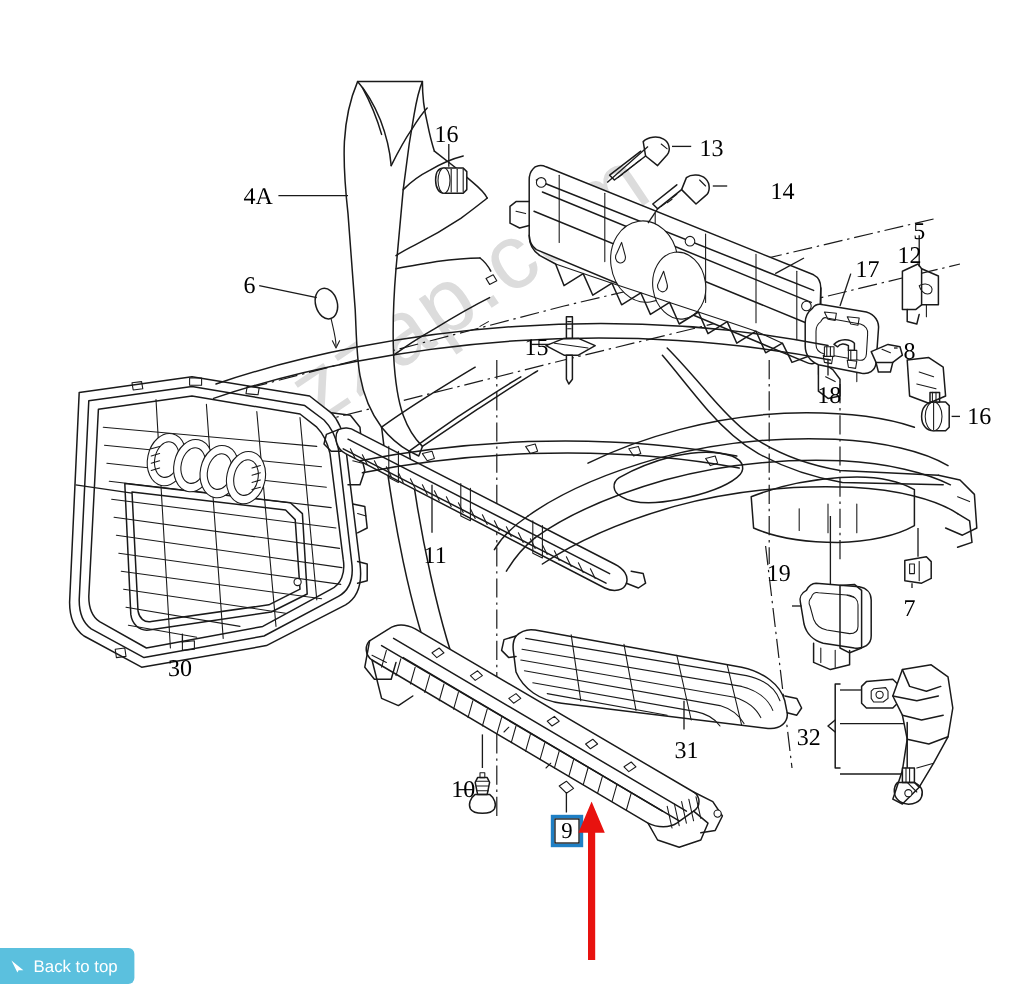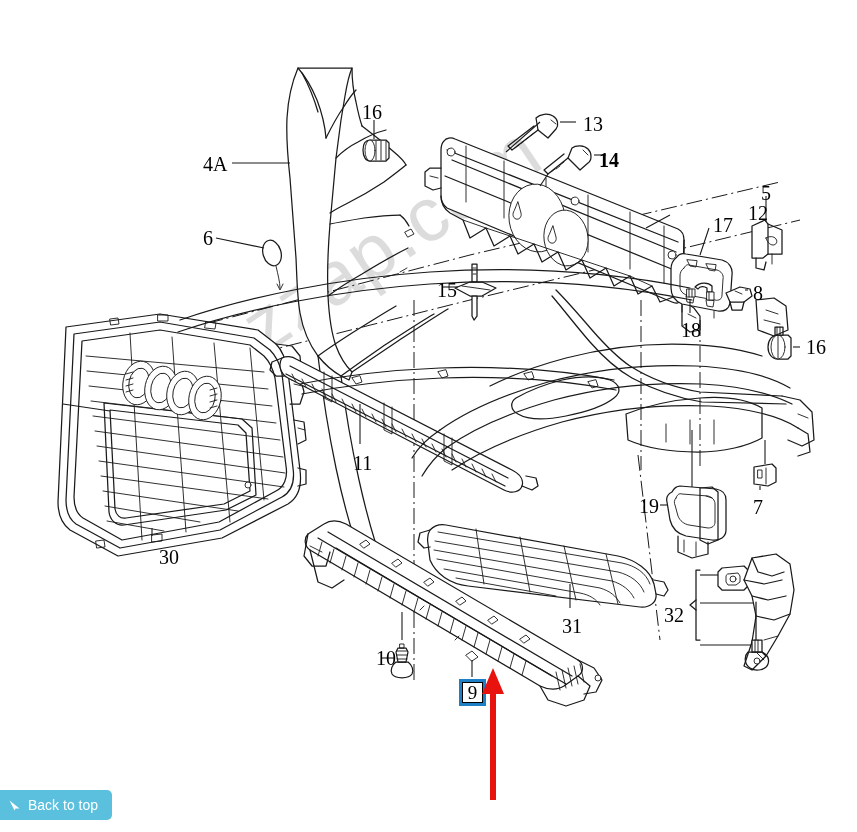--- a/index.html
+++ b/index.html
@@ -584,32 +584,32 @@
       <path class="ln" d="M748,652 C744,656 744,664 750,668 C756,672 766,670 768,664
                           C770,658 766,654 762,652 Z"></path>
       <circle class="thinf" cx="757" cy="661" r="3"></circle>
     </g>
 
   </svg>
 
   <div class="callout" style="left:203px;top:154px;">4A</div>
   <div class="callout" style="left:362px;top:102px;">16</div>
   <div class="callout" style="left:583px;top:114px;">13</div>
-  <div class="callout" style="left:599px;top:150px;font-weight:bold;">14</div>
+  <div class="callout" style="left:642px;top:150px;">14</div>
   <div class="callout" style="left:203px;top:228px;">6</div>
   <div class="callout" style="left:717px;top:203px;margin-left:31px;">12</div>
   <div class="callout" style="left:713px;top:215px;">17</div>
   <div class="callout" style="left:761px;top:183px;">5</div>
   <div class="callout" style="left:437px;top:280px;">15</div>
   <div class="callout" style="left:753px;top:283px;">8</div>
   <div class="callout" style="left:681px;top:320px;font-family:Liberation Serif, serif;">18</div>
   <div class="callout" style="left:806px;top:337px;">16</div>
-  <div class="callout" style="left:140px;top:547px;margin-left:19px;">30</div>
+  <div class="callout" style="left:140px;top:547px;">30</div>
   <div class="callout" style="left:353px;top:453px;">11</div>
-  <div class="callout" style="left:639px;top:496px;">19</div>
+  <div class="callout" style="left:639px;top:468px;">19</div>
   <div class="callout" style="left:753px;top:497px;">7</div>
   <div class="callout" style="left:562px;top:616px;">31</div>
   <div class="callout" style="left:664px;top:605px;">32</div>
   <div class="callout" style="left:376px;top:648px;">10</div>
 
   <div id="highlight-9">
     <div class="inner">9</div>
   </div>
 
   <svg id="pointer-arrow" viewBox="0 0 26 132">

